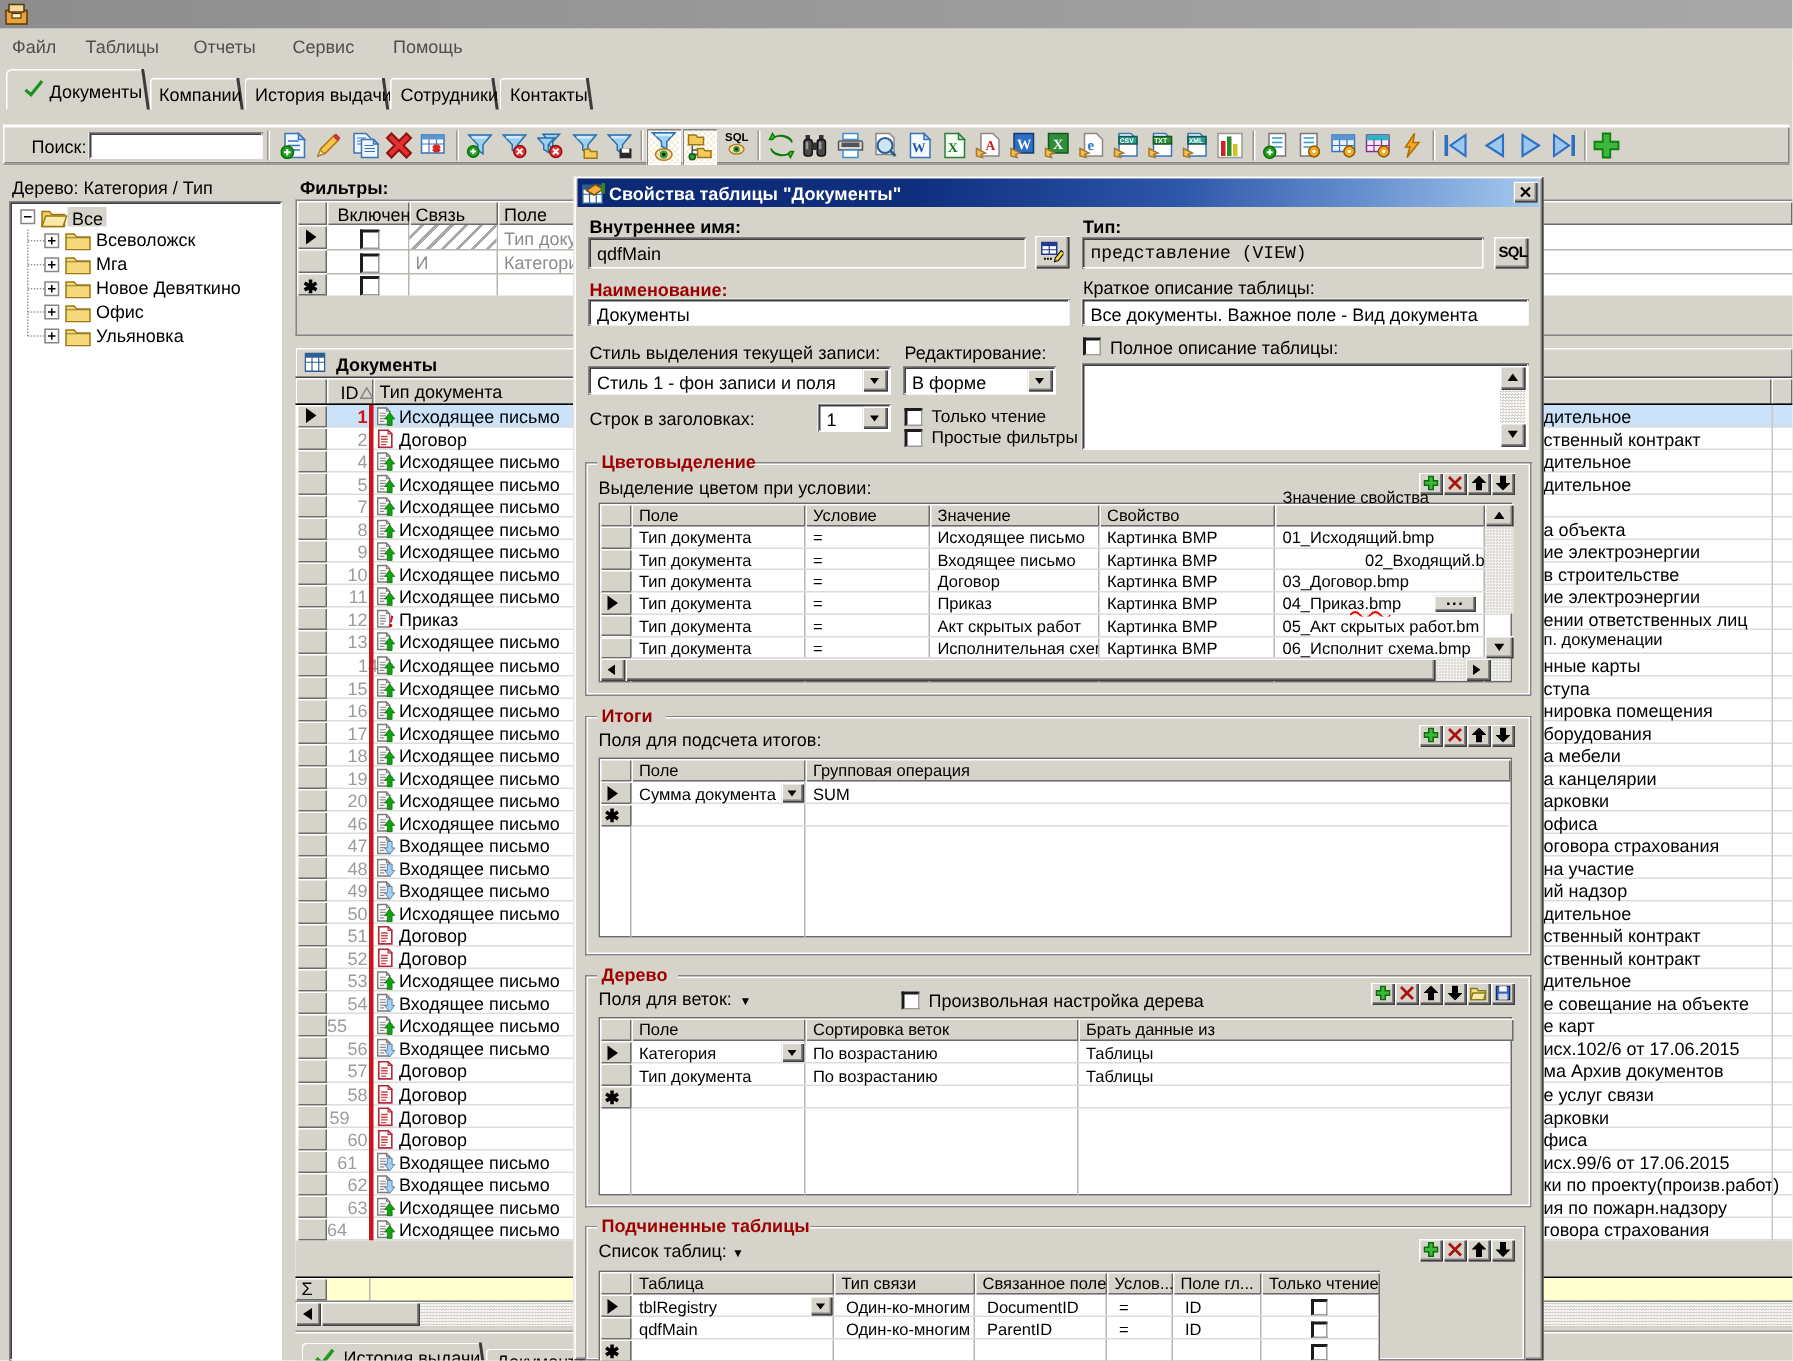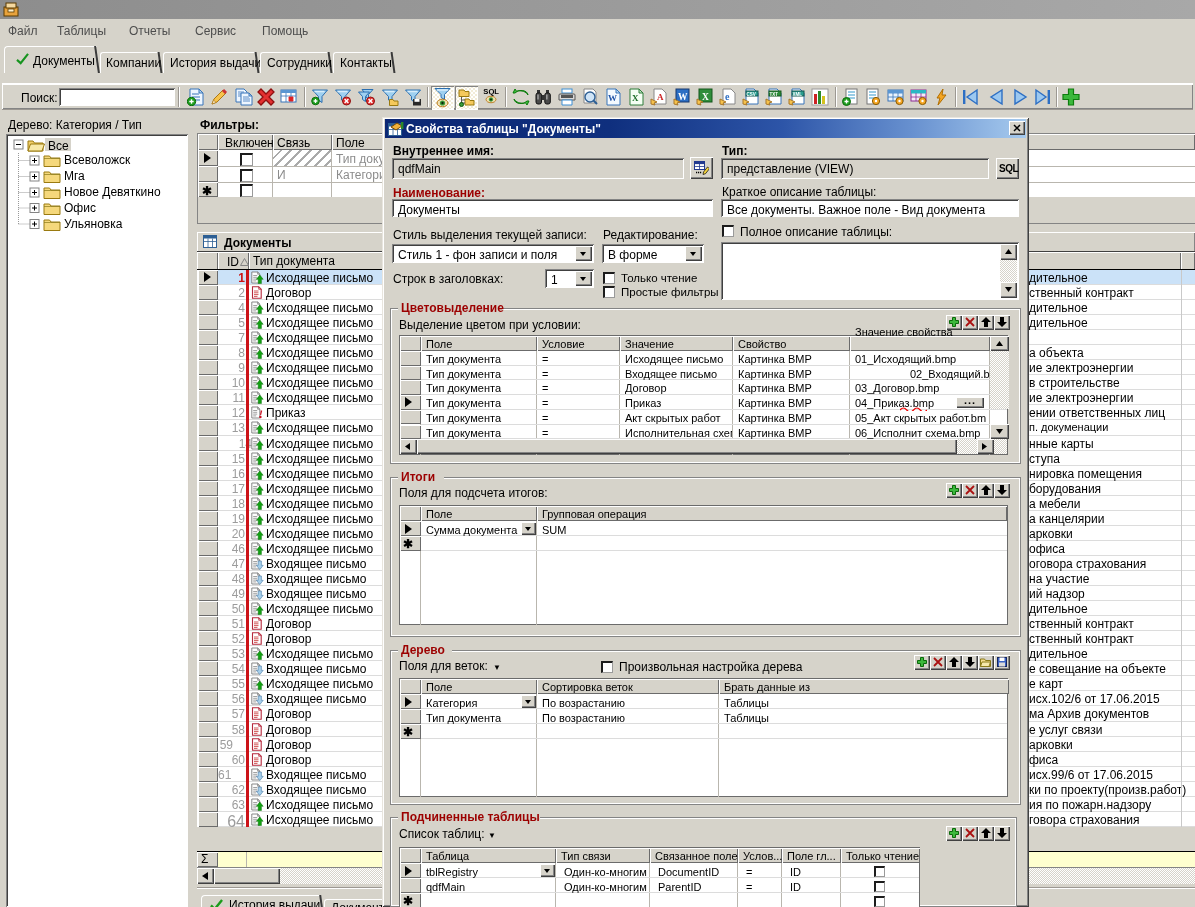--- a/index.html
+++ b/index.html
@@ -681,21 +681,21 @@
 <svg class="abs" style="left:251px;top:662px" width="13" height="13" viewBox="0 0 13 13">
       <path d="M0.8 1 h5.8 l2.2 2.2 V12 H0.8z" fill="#fdfdfd" stroke="#7a7a7a" stroke-width="0.9"></path>
       <path d="M6.6 1 l2.2 2.2 h-2.2z" fill="#d8d8d8" stroke="#7a7a7a" stroke-width="0.7"></path>
       <path d="M2.2 4.5h4M2.2 6.3h4M2.2 8.1h4M2.2 9.9h3" stroke="#8a8a8a" stroke-width="0.8"></path>
       <path d="M7.2 4 V8.3 H5.4 L8.8 12.6 L12.2 8.3 H10.4 V4z" fill="#a5cfeb" stroke="#4a7aa6" stroke-width="0.6"></path>
     </svg>
 <span class="txt" style="left:266px;top:662px;font-size:12px">Входящее письмо</span>
 <span class="txt" style="left:1029px;top:662px;font-size:12px">е совещание на объекте</span>
 <div class="abs" style="left:218px;top:690px;width:977px;height:1px;background:#dcdcdc"></div>
 <div class="cellsel abs" style="left:198px;top:676px;width:20px;height:15px"></div>
-<span class="txt" style="left:218px;top:677px;width:27px;text-align:right;color:#9c9c9c;font-size:12px">55</span>
+<span class="txt" style="left:218px;top:677px;width:27px;text-align:left;color:#9c9c9c;font-size:12px">55</span>
 <svg class="abs" style="left:251px;top:677px" width="13" height="13" viewBox="0 0 13 13">
       <path d="M0.8 1 h5.8 l2.2 2.2 V12 H0.8z" fill="#fdfdfd" stroke="#7a7a7a" stroke-width="0.9"></path>
       <path d="M6.6 1 l2.2 2.2 h-2.2z" fill="#d8d8d8" stroke="#7a7a7a" stroke-width="0.7"></path>
       <path d="M2.2 4.5h4M2.2 6.3h4M2.2 8.1h4M2.2 9.9h3" stroke="#8a8a8a" stroke-width="0.8"></path>
       <path d="M7.2 12.6 V8.3 H5.4 L8.8 4 L12.2 8.3 H10.4 V12.6z" fill="#12a112" stroke="#0a700a" stroke-width="0.5"></path>
     </svg>
 <span class="txt" style="left:266px;top:677px;font-size:12px">Исходящее письмо</span>
 <span class="txt" style="left:1029px;top:677px;font-size:12px">е карт</span>
 <div class="abs" style="left:218px;top:705px;width:977px;height:1px;background:#dcdcdc"></div>
 <div class="cellsel abs" style="left:198px;top:691px;width:20px;height:15px"></div>
@@ -743,21 +743,21 @@
 <span class="txt" style="left:218px;top:753px;width:27px;text-align:right;color:#9c9c9c;font-size:12px">60</span>
 <svg class="abs" style="left:251px;top:753px" width="13" height="13" viewBox="0 0 13 13">
       <path d="M1.5 0.8 h6.2 l2.5 2.5 V12.2 H1.5z" fill="#fff" stroke="#b5293c" stroke-width="1.1"></path>
       <path d="M7.7 0.8 l2.5 2.5 h-2.5z" fill="#e8aab2" stroke="#b5293c" stroke-width="0.7"></path>
       <path d="M3 5h4.5M3 6.8h4.5M3 8.6h4.5M3 10.4h3.5" stroke="#c44" stroke-width="0.9"></path>
     </svg>
 <span class="txt" style="left:266px;top:753px;font-size:12px">Договор</span>
 <span class="txt" style="left:1029px;top:753px;font-size:12px">фиса</span>
 <div class="abs" style="left:218px;top:781px;width:977px;height:1px;background:#dcdcdc"></div>
 <div class="cellsel abs" style="left:198px;top:767px;width:20px;height:15px"></div>
-<span class="txt" style="left:218px;top:768px;width:27px;text-align:left;color:#9c9c9c;font-size:12px">61</span>
+<span class="txt" style="left:218px;top:768px;width:27px;text-align:center;color:#9c9c9c;font-size:12px">61</span>
 <svg class="abs" style="left:251px;top:768px" width="13" height="13" viewBox="0 0 13 13">
       <path d="M0.8 1 h5.8 l2.2 2.2 V12 H0.8z" fill="#fdfdfd" stroke="#7a7a7a" stroke-width="0.9"></path>
       <path d="M6.6 1 l2.2 2.2 h-2.2z" fill="#d8d8d8" stroke="#7a7a7a" stroke-width="0.7"></path>
       <path d="M2.2 4.5h4M2.2 6.3h4M2.2 8.1h4M2.2 9.9h3" stroke="#8a8a8a" stroke-width="0.8"></path>
       <path d="M7.2 4 V8.3 H5.4 L8.8 12.6 L12.2 8.3 H10.4 V4z" fill="#a5cfeb" stroke="#4a7aa6" stroke-width="0.6"></path>
     </svg>
 <span class="txt" style="left:266px;top:768px;font-size:12px">Входящее письмо</span>
 <span class="txt" style="left:1029px;top:768px;font-size:12px">исх.99/6 от 17.06.2015</span>
 <div class="abs" style="left:218px;top:796px;width:977px;height:1px;background:#dcdcdc"></div>
 <div class="cellsel abs" style="left:198px;top:782px;width:20px;height:15px"></div>
@@ -776,21 +776,21 @@
 <svg class="abs" style="left:251px;top:798px" width="13" height="13" viewBox="0 0 13 13">
       <path d="M0.8 1 h5.8 l2.2 2.2 V12 H0.8z" fill="#fdfdfd" stroke="#7a7a7a" stroke-width="0.9"></path>
       <path d="M6.6 1 l2.2 2.2 h-2.2z" fill="#d8d8d8" stroke="#7a7a7a" stroke-width="0.7"></path>
       <path d="M2.2 4.5h4M2.2 6.3h4M2.2 8.1h4M2.2 9.9h3" stroke="#8a8a8a" stroke-width="0.8"></path>
       <path d="M7.2 12.6 V8.3 H5.4 L8.8 4 L12.2 8.3 H10.4 V12.6z" fill="#12a112" stroke="#0a700a" stroke-width="0.5"></path>
     </svg>
 <span class="txt" style="left:266px;top:798px;font-size:12px">Исходящее письмо</span>
 <span class="txt" style="left:1029px;top:798px;font-size:12px">ия по пожарн.надзору</span>
 <div class="abs" style="left:218px;top:826px;width:977px;height:1px;background:#dcdcdc"></div>
 <div class="cellsel abs" style="left:198px;top:812px;width:20px;height:15px"></div>
-<span class="txt" style="left:218px;top:813px;width:27px;text-align:right;color:#9c9c9c;font-size:16px">64</span>
+<span class="txt" style="left:218px;top:813px;width:27px;color:#9c9c9c;font-size:12px">64</span>
 <svg class="abs" style="left:251px;top:813px" width="13" height="13" viewBox="0 0 13 13">
       <path d="M0.8 1 h5.8 l2.2 2.2 V12 H0.8z" fill="#fdfdfd" stroke="#7a7a7a" stroke-width="0.9"></path>
       <path d="M6.6 1 l2.2 2.2 h-2.2z" fill="#d8d8d8" stroke="#7a7a7a" stroke-width="0.7"></path>
       <path d="M2.2 4.5h4M2.2 6.3h4M2.2 8.1h4M2.2 9.9h3" stroke="#8a8a8a" stroke-width="0.8"></path>
       <path d="M7.2 12.6 V8.3 H5.4 L8.8 4 L12.2 8.3 H10.4 V12.6z" fill="#12a112" stroke="#0a700a" stroke-width="0.5"></path>
     </svg>
 <span class="txt" style="left:266px;top:813px;font-size:12px">Исходящее письмо</span>
 <span class="txt" style="left:1029px;top:813px;font-size:12px">говора страхования</span>
 <div class="abs" style="left:246px;top:270px;width:3px;height:557px;background:#cc1318"></div>
 <div class="abs" style="left:1181px;top:270px;width:1px;height:557px;background:#c9c9c9"></div>
@@ -842,21 +842,21 @@
 <div class="abs raised" style="left:308px;top:40px;width:23px;height:22px;"></div>
 <svg class="abs" style="left:312px;top:44px" width="15" height="15" viewBox="0 0 15 15">
       <rect x="0.5" y="0.5" width="10" height="8" fill="#fff" stroke="#223a8f"></rect>
       <rect x="0.5" y="0.5" width="10" height="2.6" fill="#223a8f"></rect>
       <path d="M0.5 5.5h10M5.5 3v6" stroke="#223a8f" stroke-width="0.8"></path>
       <path d="M13.5 6l-4 5-0.5 2.5 2.5-0.8 4-5z" fill="#f3d23c" stroke="#000" stroke-width="0.7"></path>
       <path d="M2 11.5h1.2M4 11.5h1.2M6 11.5h1.2" stroke="#000" stroke-width="1.4"></path>
     </svg>
 <span class="txt" style="left:340px;top:27px;font-size:12px;font-weight:bold">Тип:</span>
 <div class="abs" style="left:339px;top:41px;width:268px;height:21px;background:#d6d3ca;box-shadow:inset 1px 1px 0 #848484, inset -1px -1px 0 #fff, inset 2px 2px 0 #404040;"></div>
-<span class="txt" style="left:345px;top:45px;font-size:12px;">представление (VIEW)</span>
+<span class="txt" style="left:345px;top:45px;font-size:12px;font-family:Liberation Mono, monospace;">представление (VIEW)</span>
 <div class="abs raised" style="left:614px;top:41px;width:23px;height:21px;"></div>
 <span class="txt" style="left:617px;top:46px;font-weight:bold;font-size:10px;letter-spacing:-0.5px">SQL</span>
 <span class="txt" style="left:11px;top:69px;font-size:12px;font-weight:bold;color:#9c0000">Наименование:</span>
 <div class="abs field" style="left:10px;top:82px;width:321px;height:18px;"></div>
     <span class="txt" style="left:16px;top:86px;font-size:12px;">Документы</span>
 <span class="txt" style="left:340px;top:68px;font-size:12px;">Краткое описание таблицы:</span>
 <div class="abs field" style="left:339px;top:82px;width:298px;height:18px;"></div>
     <span class="txt" style="left:345px;top:86px;font-size:12px;">Все документы. Важное поле - Вид документа</span>
 <span class="txt" style="left:11px;top:111px;font-size:12px;">Стиль выделения текущей записи:</span>
 <div class="abs combo" style="left:10px;top:127px;width:202px;height:19px;"></div>

